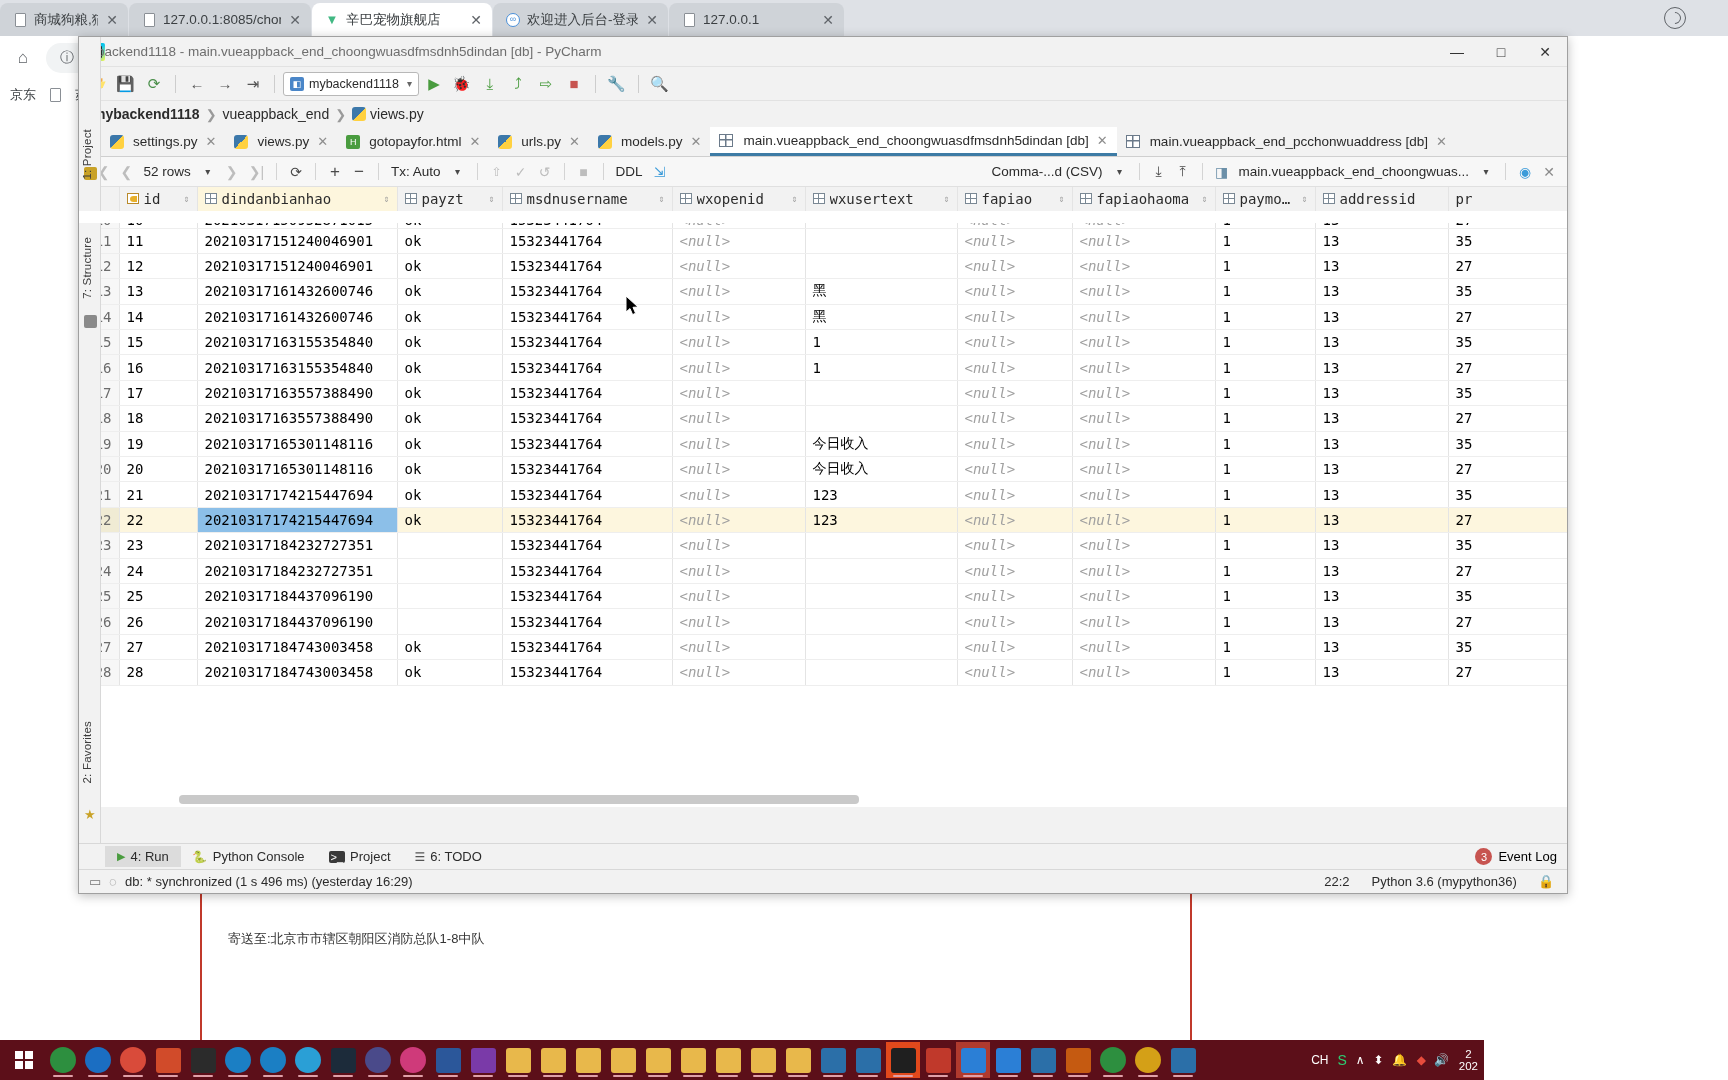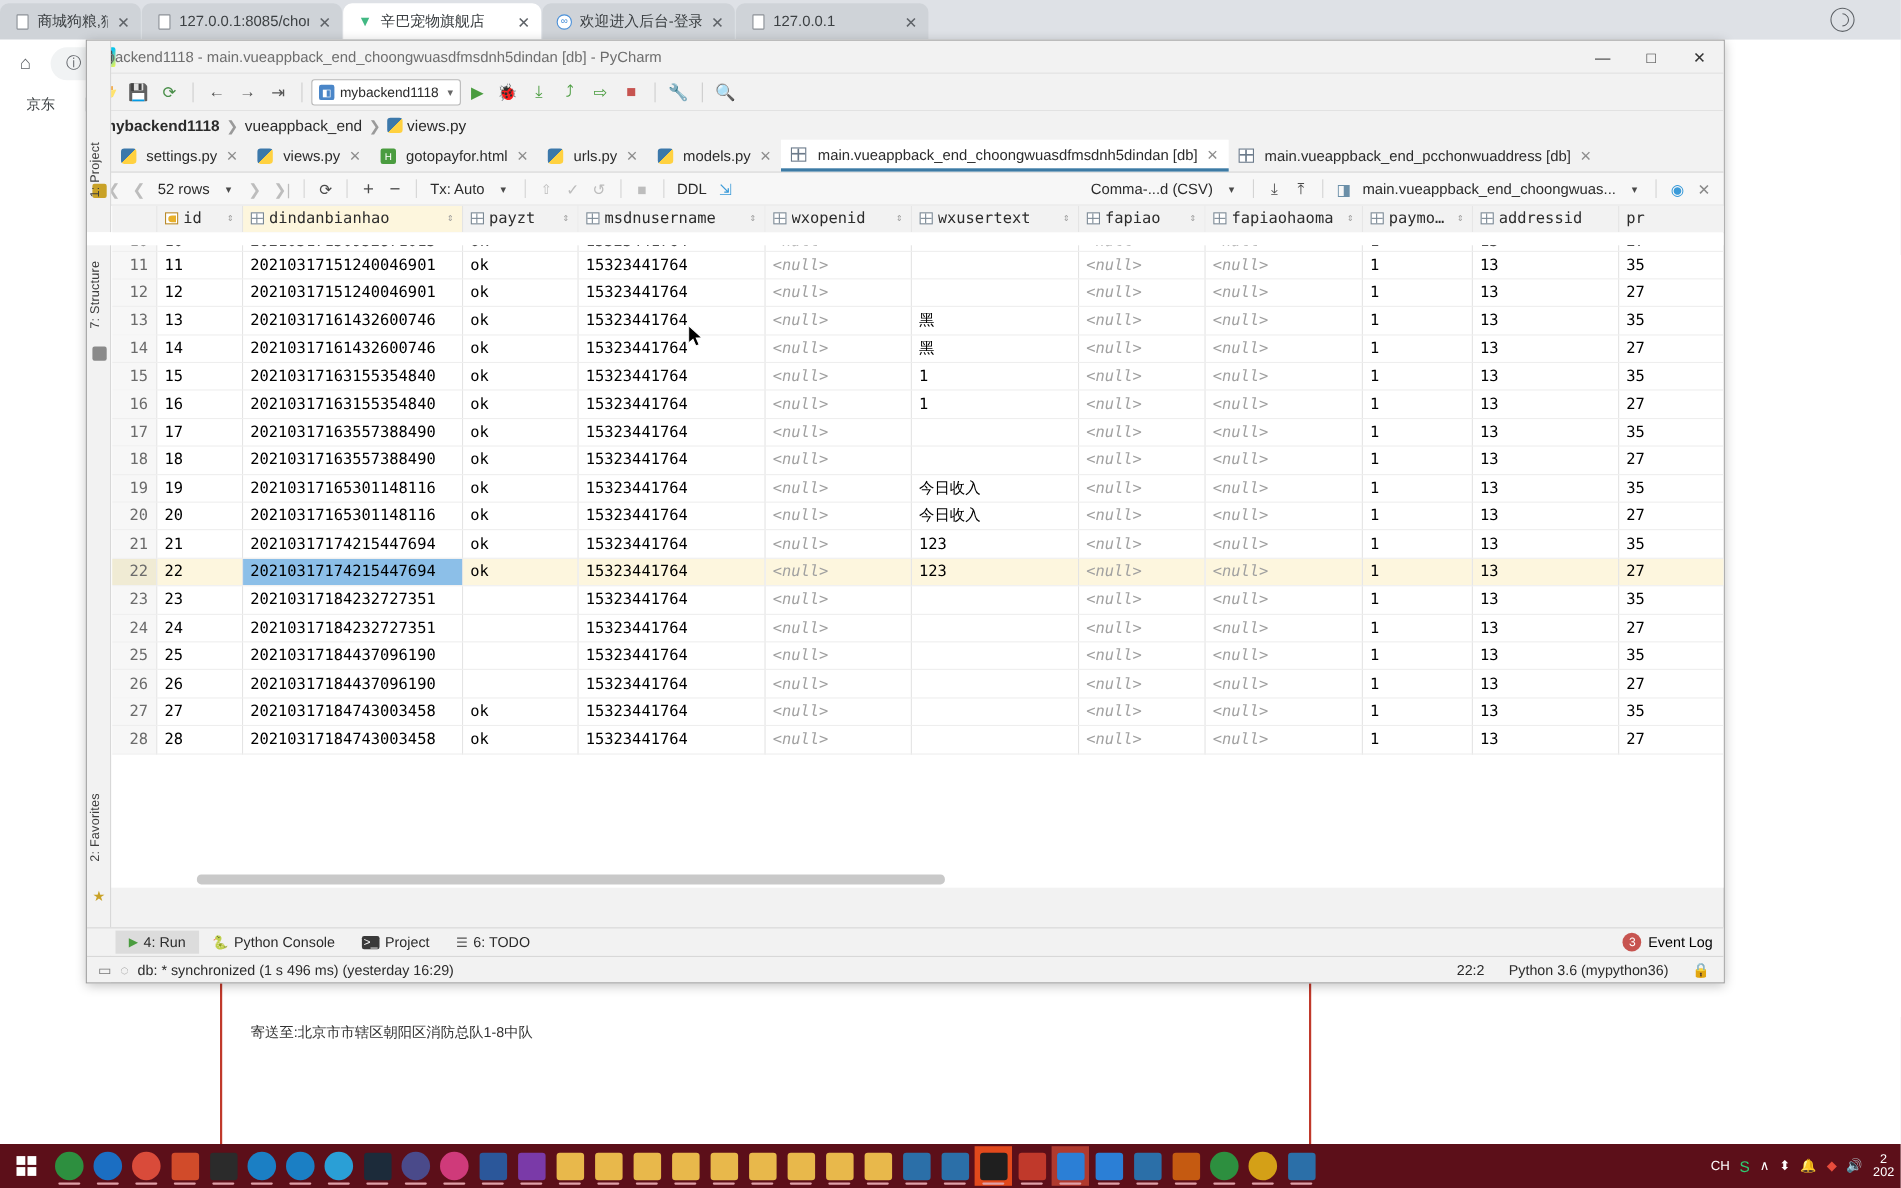--- a/index.html
+++ b/index.html
@@ -66,21 +66,21 @@
     height: 30px; flex: 1; max-width: 1500px;
     background: #f1f3f4; border-radius: 15px;
     display: flex; align-items: center; gap: 8px; padding: 0 14px;
     font-size: 14px; color: #202124;
   }
   .bookmarks {
     position: absolute; left: 0; top: 80px; width: 1728px; height: 30px;
     background: #ffffff; display: flex; align-items: center; gap: 14px;
     padding: 0 10px; font-size: 13px; color: #3c4043;
   }
-  .bmk { display:flex; align-items:center; gap:4px; white-space:nowrap;margin-left:14px; }
+  .bmk { display:flex; align-items:center; gap:4px; white-space:nowrap; }
   .page-body {
     position: absolute; left:0; top:110px; width:1728px; height:930px; background:#ffffff;
   }
   .page-red-line { position:absolute; background:#c0392b; }
   .page-text { position:absolute; font-size:13px; color:#333; white-space:nowrap; }
   .page-amount { position:absolute; color:#c0392b; font-size:26px; font-weight:bold; }
 
   
   .pycharm {
     position: absolute; left: 78px; top: 36px; width: 1490px; height: 858px;
@@ -172,21 +172,21 @@
   .caret { font-size: 10px; color:#666; margin-left:3px;}
 
   .filterbar {
     height: 28px; background:#ffffff; display:flex; align-items:center;
     padding-left: 10px; gap: 7px; border-bottom:1px solid #dcdcdc;
     font-family: "DejaVu Sans Mono", monospace; font-size: 14px; color:#9a9a9a;
   }
 
   
   .grid-wrap { position:relative; background:#fff; height: 620px; overflow:hidden;}
-  table.grid { border-collapse: collapse; table-layout: fixed; width: 1500px; font-size: 14px; margin-left: 23px;}
+  table.grid { border-collapse: collapse; table-layout: fixed; width: 1500px; font-size: 14px;}
   table.grid th, table.grid td {
     border-right: 1px solid #e4e4e4;
     border-bottom: 1px solid #eeeeee;
     padding: 0 7px; height: 25.4px;
     text-align: left; font-weight: normal;
     white-space: nowrap; overflow: hidden;
     font-family: "DejaVu Sans Mono", monospace;
   }
   table.grid thead th {
     background: #f2f2f2; color:#2b2b2b; height: 24px;
@@ -253,21 +253,21 @@
   }
   .statusbar {
     position:absolute;left:0;right:0;bottom:0;height:24px;background:#f2f2f2;
     border-top:1px solid #d8d8d8; display:flex;align-items:center;padding-left:10px;gap:8px;
     font-size:13px;color:#2b2b2b;
   }
   .status-right{position:absolute;right:12px;display:flex;align-items:center;gap:22px;font-size:13px;}
 
   
   .taskbar {
-    position:absolute; left:0; bottom:0; width:1728px; height:40px;
+    position:absolute; left:0; bottom:0; width:1484px; height:40px;
     background:#5c0f19;
     display:flex; align-items:center; padding-left: 4px; gap: 2px;
   }
   .tb-item { width:34px;height:36px;display:flex;align-items:center;justify-content:center;position:relative;flex:none;}
   .tb-sq { width:25px;height:25px;border-radius:3px;display:flex;align-items:center;justify-content:center;font-size:12px;color:#fff;font-weight:bold;}
   .tb-circle { width:26px;height:26px;border-radius:50%;display:flex;align-items:center;justify-content:center;font-size:11px;color:#fff;font-weight:bold;}
   .tb-item.running::after{content:"";position:absolute;bottom:1px;left:7px;width:20px;height:2.5px;background:#e0a0a8;border-radius:2px;}
   .tb-item.hl { background:#e2491c; }
   .tb-item.hl2 { background:#b03a2e; }
   .tray { position:absolute; right:6px; display:flex; align-items:center; gap:9px; color:#fff; font-size:12px;}

